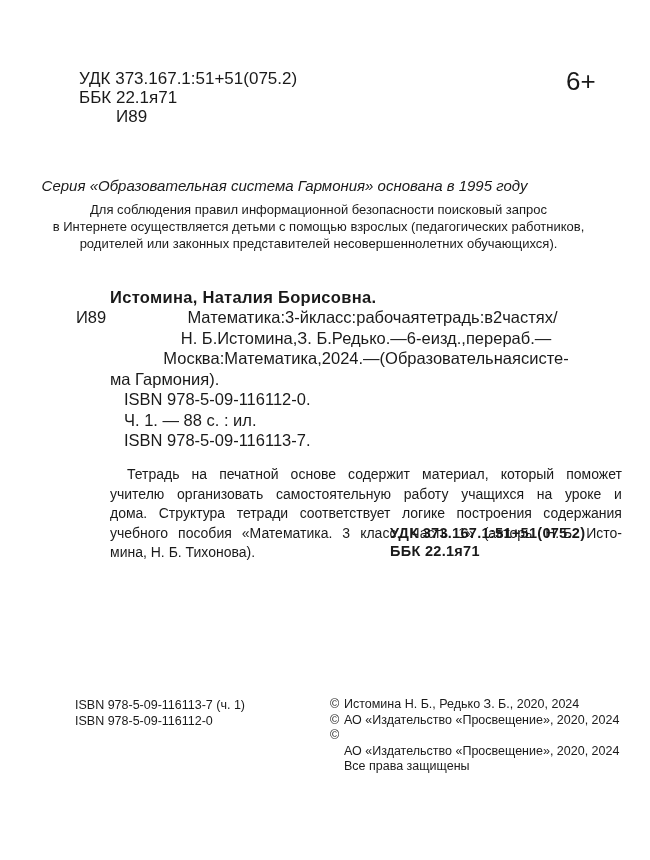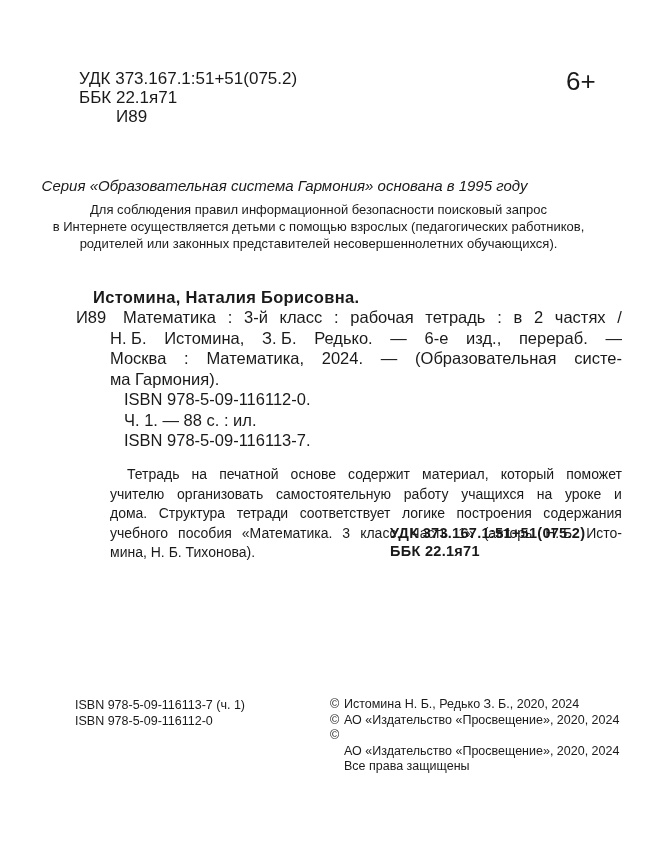--- a/index.html
+++ b/index.html
@@ -36,36 +36,36 @@
     font-size: 15px; line-height: 18px;
   }
   .notice {
     left: 0; width: 637px; top: 201px;
     text-align: center;
     font-size: 13px; line-height: 17px;
   }
 
   
   .author {
-    left: 93px; top: 287px;
+    left: 110px; top: 287px;
     font-weight: bold; font-size: 16.5px; line-height: 20px;
     letter-spacing: 0.3px;
   }
   .code-left {
     left: 76px; top: 307px;
     font-size: 16.5px; line-height: 20px;
   }
   .record {
     left: 110px; top: 307px; width: 512px;
     font-size: 16.5px; line-height: 20.5px;
     white-space: normal;
   }
   .record .line { display: block; white-space: nowrap; }
   .record .l1 { padding-left: 13px; }
-  .record .just { display: flex; justify-content: space-between; }
+  .record .just { display: flex; justify-content: center; }
   .record .sub { padding-left: 14px; }
 
   .annotation {
     left: 110px; top: 465px; width: 512px;
     font-size: 14px; line-height: 19.5px;
     white-space: normal;
   }
   .annotation .line { display: flex; justify-content: space-between; white-space: nowrap; }
   .annotation .line.first { padding-left: 17px; }
   .annotation .line.last { display: block; }

